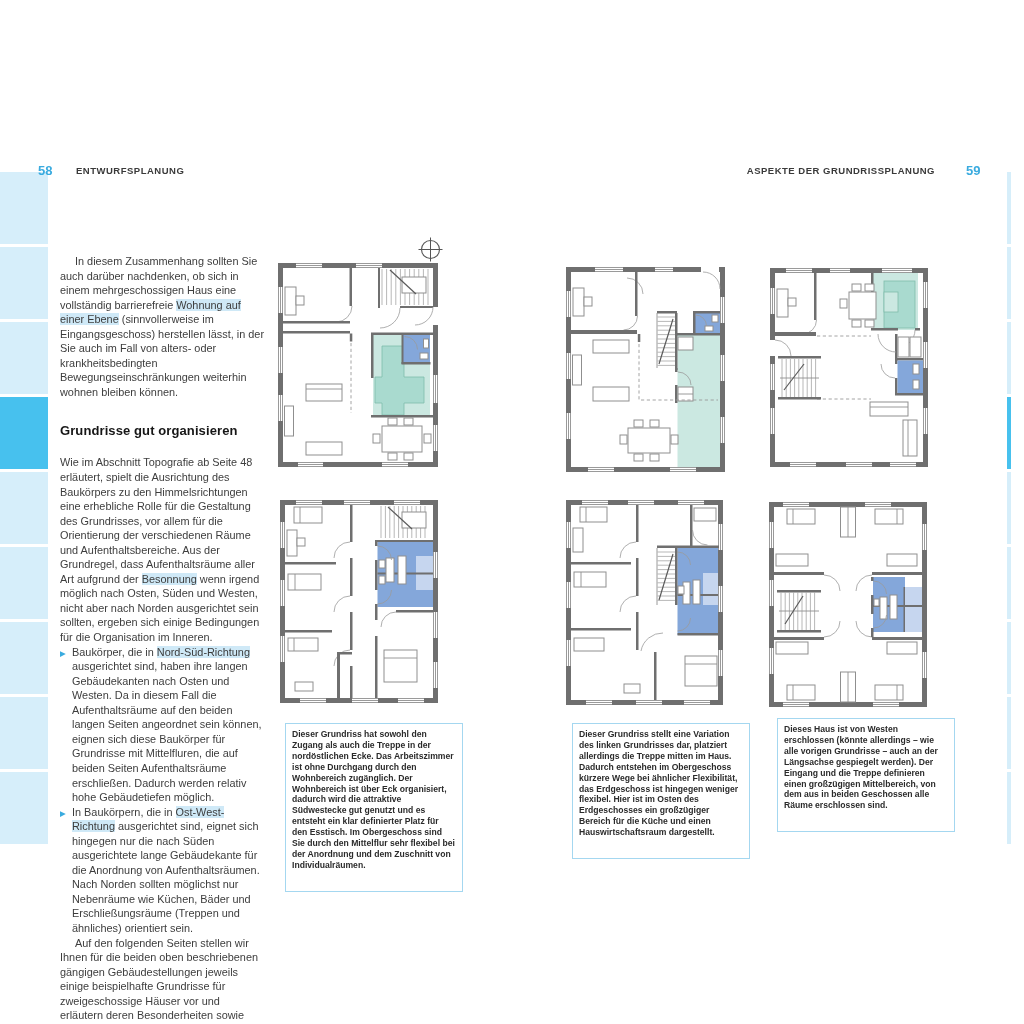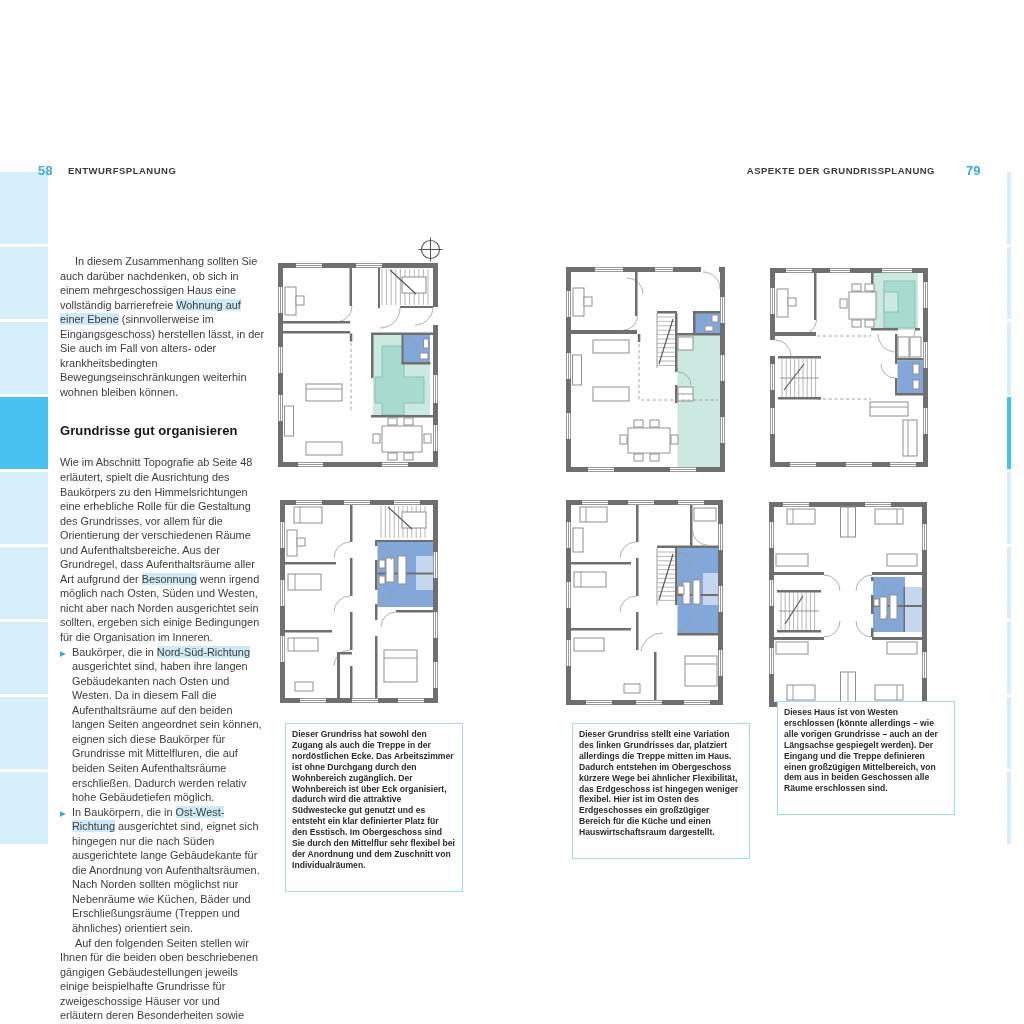--- a/index.html
+++ b/index.html
@@ -66,23 +66,23 @@
       <div class="tab" style="top: 322px; left: 0px; width: 100%; height: 72px;"></div>
       <div class="tab active" style="top: 397px; left: 0px; width: 100%; height: 72px;"></div>
       <div class="tab" style="top: 472px; left: 0px; width: 100%; height: 72px;"></div>
       <div class="tab" style="top: 547px; left: 0px; width: 100%; height: 72px;"></div>
       <div class="tab" style="top: 622px; left: 0px; width: 100%; height: 72px;"></div>
       <div class="tab" style="top: 697px; left: 0px; width: 100%; height: 72px;"></div>
       <div class="tab" style="top: 772px; left: 0px; width: 100%; height: 72px;"></div>
     </div>
 
   <div class="pageno" style="left:38px;">58</div>
-  <div class="hdr" style="left:68px;">ENTWURFSPLANUNG</div>
+  <div class="hdr" style="left:76px;">ENTWURFSPLANUNG</div>
   <div class="hdr" style="right:76px;margin-left:28px;">ASPEKTE DER GRUNDRISSPLANUNG</div>
-  <div class="pageno" style="left:966px;">79</div>
+  <div class="pageno" style="left:966px;">59</div>
 
   <div id="article">
     <p class="indent"><span>In diesem Zusammenhang sollten Sie auch darüber nachdenken, ob sich in einem mehrgeschossigen Haus eine vollständig barrierefreie </span><span class="hl">Wohnung auf einer Ebene</span><span> (sinnvollerweise im Eingangsgeschoss) herstellen lässt, in der Sie auch im Fall von alters- oder krankheitsbedingten Bewegungseinschränkungen weiterhin wohnen bleiben können.</span></p>
     <h2>Grundrisse gut organisieren</h2>
     <p><span>Wie im Abschnitt Topografie ab Seite 48 erläutert, spielt die Ausrichtung des Baukörpers zu den Himmelsrichtungen eine erhebliche Rolle für die Gestaltung des Grundrisses, vor allem für die Orientierung der verschiedenen Räume und Aufenthaltsbereiche. Aus der Grundregel, dass Aufenthaltsräume aller Art aufgrund der </span><span class="hl">Besonnung</span><span> wenn irgend möglich nach Osten, Süden und Westen, nicht aber nach Norden ausgerichtet sein sollten, ergeben sich einige Bedingungen für die Organisation im Inneren.</span></p>
     <p class="bullet"><span class="bmark">▶</span><span><span>Baukörper, die in </span><span class="hl">Nord-Süd-Richtung</span><span> ausgerichtet sind, haben ihre langen Gebäudekanten nach Osten und Westen. Da in diesem Fall die Aufenthaltsräume auf den beiden langen Seiten angeordnet sein können, eignen sich diese Baukörper für Grundrisse mit Mittelfluren, die auf beiden Seiten Aufenthaltsräume erschließen. Dadurch werden relativ hohe Gebäudetiefen möglich.</span></span></p>
     <p class="bullet"><span class="bmark">▶</span><span><span>In Baukörpern, die in </span><span class="hl">Ost-West-Richtung</span><span> ausgerichtet sind, eignet sich hingegen nur die nach Süden ausgerichtete lange Gebäudekante für die Anordnung von Aufenthaltsräumen. Nach Norden sollten möglichst nur Nebenräume wie Küchen, Bäder und Erschließungsräume (Treppen und ähnliches) orientiert sein.</span></span></p>
     <p class="indent">Auf den folgenden Seiten stellen wir Ihnen für die beiden oben beschriebenen gängigen Gebäudestellungen jeweils einige beispielhafte Grundrisse für zweigeschossige Häuser vor und erläutern deren Besonderheiten sowie ihre Vor- und Nachteile. Zur</p>
   </div>
 
@@ -612,15 +612,15 @@
     <rect class="f" x="18" y="183" width="28" height="15"></rect>
       <line class="f2" x1="24" y1="183" x2="24" y2="198"></line>
     <rect class="f" x="7" y="140" width="32" height="12"></rect>
     <rect class="f" x="106" y="183" width="28" height="15"></rect>
       <line class="f2" x1="128" y1="183" x2="128" y2="198"></line>
     <rect class="f" x="118" y="140" width="30" height="12"></rect>
   </svg>
 
   <div class="caption" style="left:285px;top:723px;">Dieser Grundriss hat sowohl den Zugang als auch die Treppe in der nordöstlichen Ecke. Das Arbeitszimmer ist ohne Durchgang durch den Wohnbereich zugänglich. Der Wohnbereich ist über Eck organisiert, dadurch wird die attraktive Südwestecke gut genutzt und es entsteht ein klar definierter Platz für den Esstisch. Im Obergeschoss sind Sie durch den Mittelflur sehr flexibel bei der Anordnung und dem Zuschnitt von Individualräumen.</div>
   <div class="caption" style="left:572px;top:723px;">Dieser Grundriss stellt eine Variation des linken Grundrisses dar, platziert allerdings die Treppe mitten im Haus. Dadurch entstehen im Obergeschoss kürzere Wege bei ähnlicher Flexibilität, das Erdgeschoss ist hingegen weniger flexibel. Hier ist im Osten des Erdgeschosses ein großzügiger Bereich für die Küche und einen Hauswirtschaftsraum dargestellt.</div>
-  <div class="caption" style="left:777px;top:701px;">Dieses Haus ist von Westen erschlossen (könnte allerdings – wie alle vorigen Grundrisse – auch an der Längsachse gespiegelt werden). Der Eingang und die Treppe definieren einen großzügigen Mittelbereich, von dem aus in beiden Geschossen alle Räume erschlossen sind.</div>
+  <div class="caption" style="left:777px;top:718px;">Dieses Haus ist von Westen erschlossen (könnte allerdings – wie alle vorigen Grundrisse – auch an der Längsachse gespiegelt werden). Der Eingang und die Treppe definieren einen großzügigen Mittelbereich, von dem aus in beiden Geschossen alle Räume erschlossen sind.</div>
 
 </div>
 
 </body></html>

